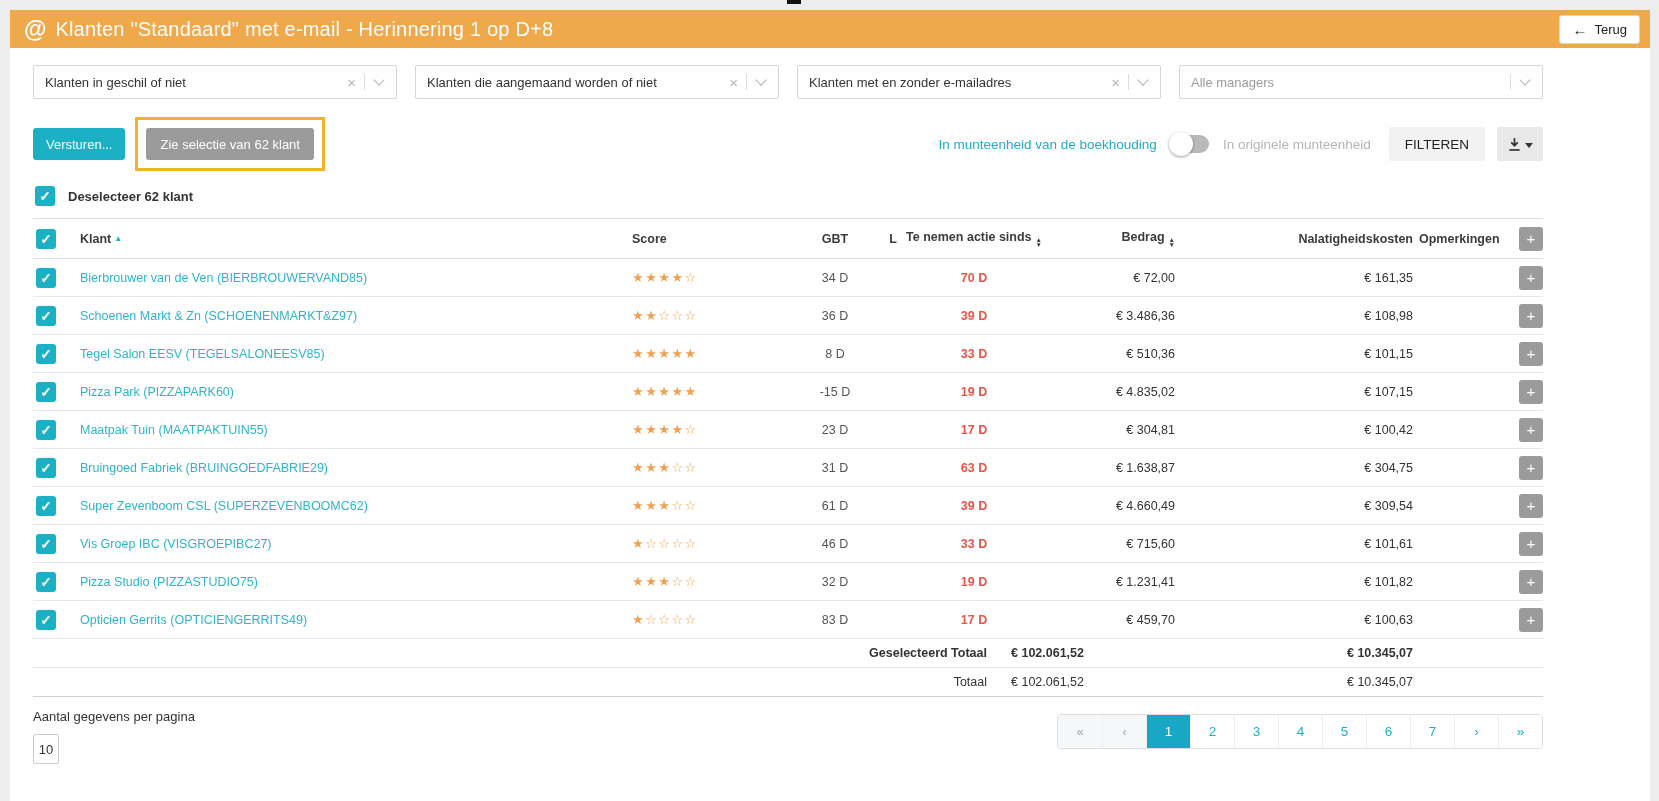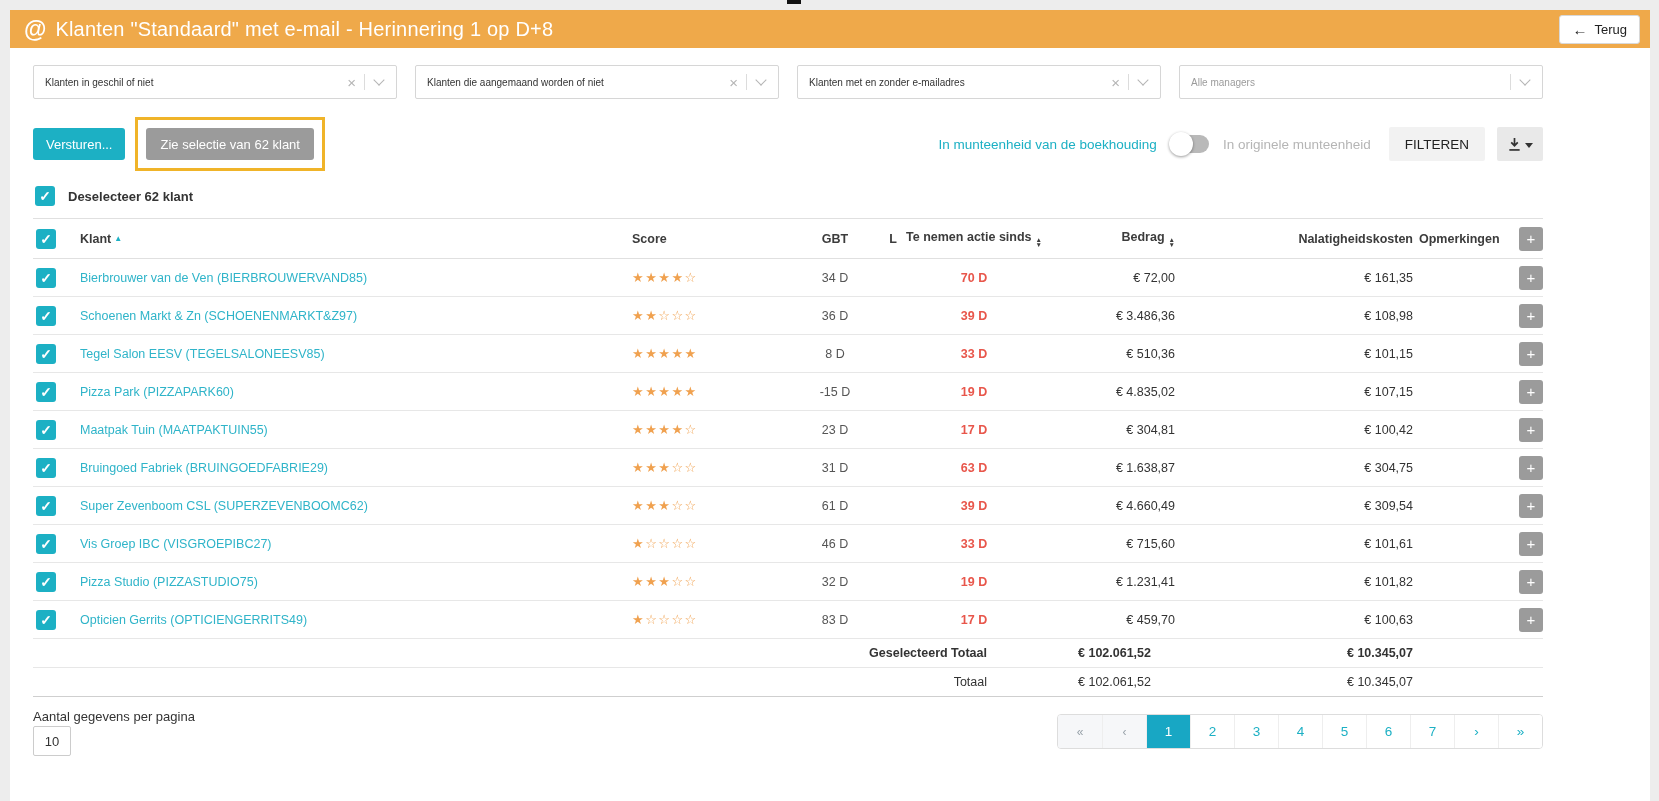--- a/index.html
+++ b/index.html
@@ -12,21 +12,21 @@
   .at-icon { color:#fff; font-size:23px; font-weight:bold; margin-right:9px; line-height:1; }
   .topbar-title { color:#fff; font-size:20px; font-weight:400; letter-spacing:.2px; flex:1; white-space:nowrap; overflow:hidden; }
   .back-btn { background:#fff; border:1px solid #d8d8d8; border-radius:3px; height:29px; padding:0 12px; font-size:13px; color:#222; display:flex; align-items:center; gap:7px; cursor:pointer; font-family:inherit; }
   .back-arrow { font-size:15px; line-height:1; }
 
   
   .content { padding:0 107px 0 23px; }
 
   .filter-row { display:flex; gap:18px; margin-top:17px; }
   .filter-box { flex:1; height:34px; border:1px solid #d6d6d6; border-radius:2px; display:flex; align-items:center; padding:0 9px 0 11px; background:#fff; cursor:pointer; }
-  .filter-box .val { flex:1; font-size:10px; color:#333; white-space:nowrap; overflow:hidden; }
+  .filter-box .val { flex:1; font-size:13px; color:#333; white-space:nowrap; overflow:hidden; }
   .filter-box .val.placeholder { color:#9b9b9b; }
   .clear-x { color:#b5b5b5; font-size:15px; padding:0 8px 0 4px; line-height:1; }
   .vsep { width:1px; height:16px; background:#dcdcdc; }
   .chev { width:8px; height:8px; border-right:1.5px solid #b5b5b5; border-bottom:1.5px solid #b5b5b5; transform:rotate(45deg); margin:-4px 4px 0 10px; }
 
   .toolbar { display:flex; align-items:center; margin-top:17px; height:56px; }
   .btn-send { background:#1cb0c4; color:#fff; border:none; border-radius:3px; height:32px; padding:0 13px; font-size:13px; cursor:pointer; font-family:inherit; }
   .annot-wrap { display:inline-block; outline:3px solid #f0b429; outline-offset:8px; margin-left:21px; }
   .btn-selection { background:#9b9b9b; color:#fff; border:none; border-radius:3px; height:32px; padding:0 14px; font-size:13px; cursor:pointer; font-family:inherit; }
   .toolbar-right { margin-left:auto; display:flex; align-items:center; gap:12px; }
@@ -57,28 +57,28 @@
   .gbt-val { font-size:12.5px; color:#555; }
   .action-val { font-size:12.5px; color:#e8564b; font-weight:600; }
   .money { font-size:12.5px; color:#333; }
   .plus-btn { width:24px; height:24px; background:#9b9b9b; border:none; border-radius:3px; color:#fff; font-size:15px; line-height:1; cursor:pointer; display:flex; align-items:center; justify-content:center; }
   .cbx-cell { padding-left:3px; }
   .remarks-pad { padding-left:6px; }
 
   .totals-row { display:flex; align-items:center; justify-content:flex-end; padding-right:130px; height:29px; border-bottom:1px solid #e7e7e7;gap:24px; }
   .totals-row.final { border-bottom:1px solid #cfcfcf; }
   .totals-label { font-size:12.5px; color:#333; }
-  .totals-amount { width:140px; text-align:right; font-size:12.5px; color:#333; }
+  .totals-amount { width:140px; text-align:left; font-size:12.5px; color:#333; }
   .totals-fee { width:238px; text-align:right; font-size:12.5px; color:#333; }
   .bold { font-weight:bold; }
 
   
   .footer { position:relative; margin-top:12px; height:80px; }
   .perpage-label { font-size:13px; color:#333; }
-  .perpage-input { margin-top:2px; width:38px; height:30px; border:1px solid #ccc; border-radius:2px; font-size:13px; color:#333; text-align:center; font-family:inherit; }
+  .perpage-input { margin-top:10px; width:26px; height:30px; border:1px solid #ccc; border-radius:2px; font-size:13px; color:#333; text-align:center; font-family:inherit; }
   .range-label { position:absolute; left:0; right:0; top:26px; text-align:center; font-size:13px; color:#333; }
   .pager { position:absolute; right:0; top:5px; display:flex; border:1px solid #ddd; border-radius:4px; overflow:hidden; background:#fff; }
   .pg { width:44px; height:33px; display:flex; align-items:center; justify-content:center; font-size:13.5px; color:#1cb0c4; background:#fff; border-left:1px solid #eee; cursor:pointer; }
   .pg:first-child { border-left:none; }
   .pg.edge { background:#f6f7f9; color:#9aa3ab; font-size:12px; }
   .pg.active { background:#18a7c4; color:#fff; }
 </style>
 </head>
 <body>
 

